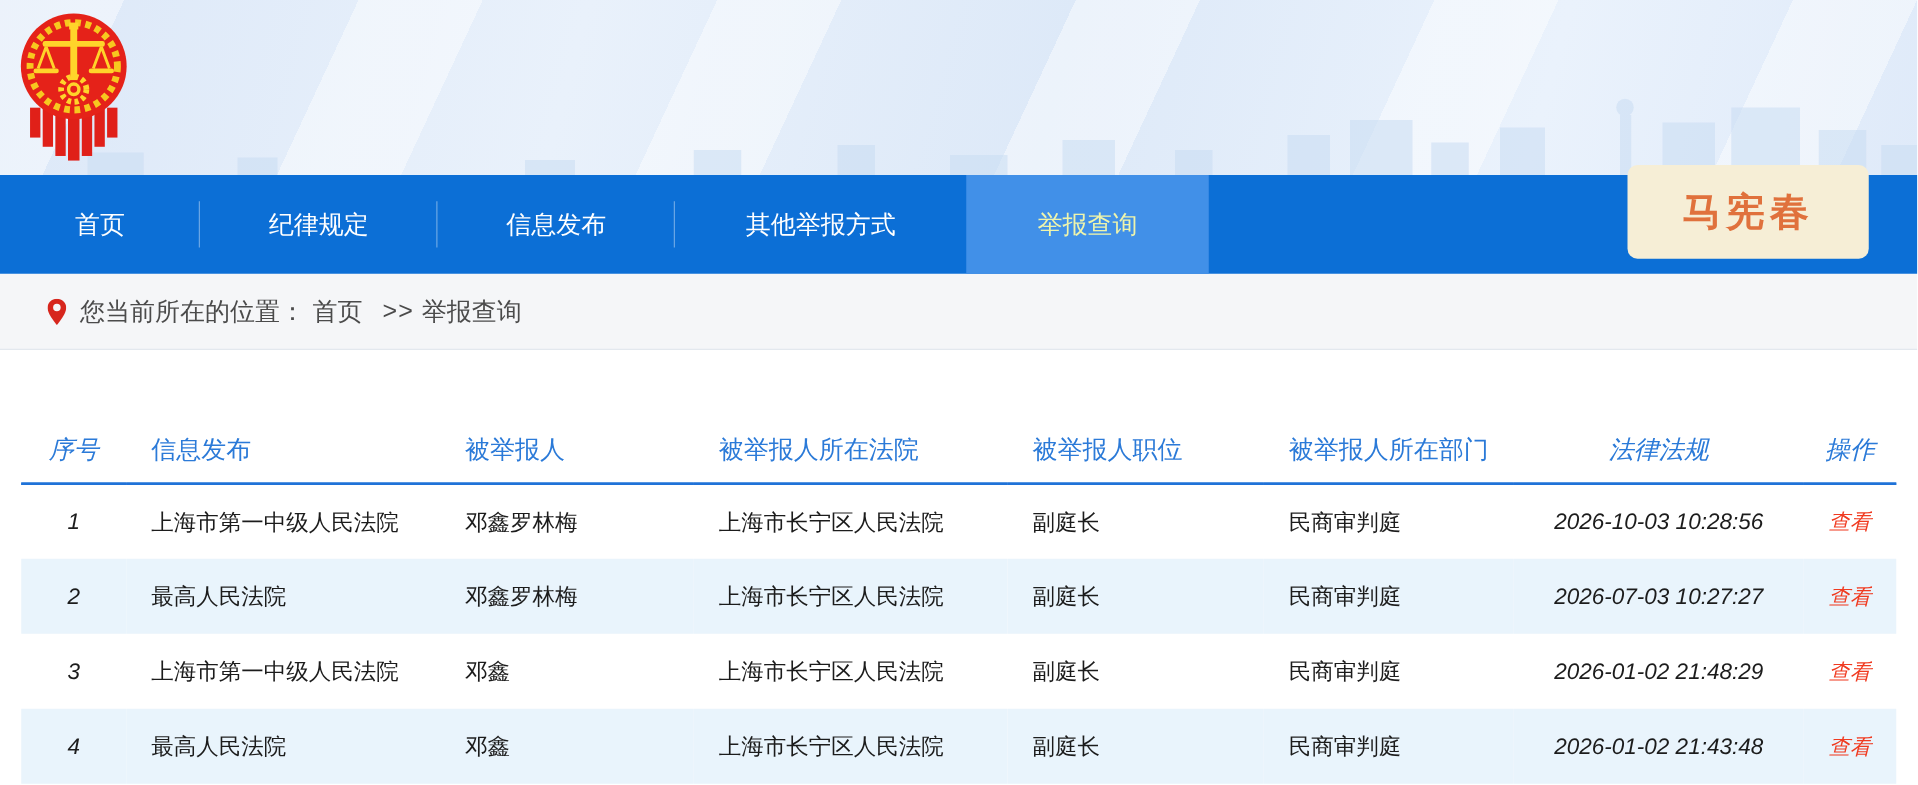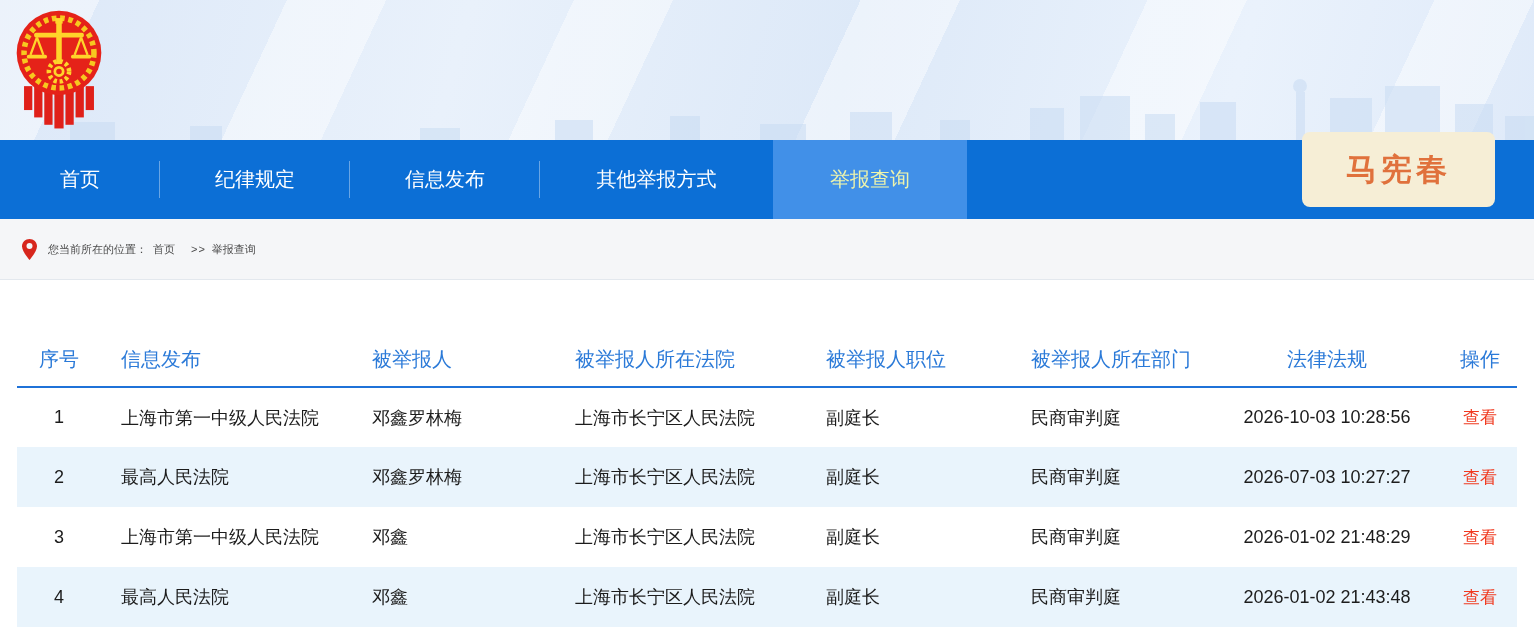--- a/index.html
+++ b/index.html
@@ -33,33 +33,33 @@
   .nav-item.w1{ width:160px; } .nav-item.w2{ width:190px; } .nav-item.w3{ width:233px; } .nav-item.w4{ width:194px; }
   .nav-item.has-divider::after{ content:""; position:absolute; right:0; top:21px; bottom:21px; width:1px;
              background:rgba(255,255,255,.38); }
   .nav-item.active{ background:#4190e8; color:#eef4ac; }
   .user-badge{ position:absolute; left:1302px; top:-8px; width:193px; height:75px; background:#f6eed6;
              border-radius:8px; display:flex; align-items:center; justify-content:center;
              font-size:31px; font-weight:bold; color:#e0713c; cursor:pointer; letter-spacing:4px; }
 
   
   .breadcrumb-bar{ height:61px; background:#f5f6f8; border-bottom:1px solid #e3e8ee;
-             display:flex; align-items:center; padding-left:22px; font-size:11px; color:#4b4b4b; }
+             display:flex; align-items:center; padding-left:38px; font-size:20px; color:#4b4b4b; }
   .pin-icon{ width:15px; height:21px; margin-right:11px; flex:0 0 auto; }
   .crumb{ margin-right:6px; }
   .crumb-link{ cursor:pointer; }
   .crumb-sep{ margin:0 6px 0 10px; letter-spacing:1px; }
 
   
   .report-table-wrap{ margin:53px 17px 0 17px; }
   table.report-table{ width:1500px; border-collapse:collapse; table-layout:fixed; }
   .report-table thead th{ height:54px; font-size:20px; font-weight:400; color:#2b7ad8;
              border-bottom:2px solid #1f72d8; vertical-align:middle; }
   .report-table th.left, .report-table td.left{ text-align:left; padding-left:20px; }
-  .report-table th.center, .report-table td.center{ text-align:center; }
+  .report-table th.center, .report-table td.center{ text-align:center;font-style:italic; }
   .report-table tbody td{ height:60px; font-size:18px; color:#1c1c1c; vertical-align:middle; }
   .report-table tbody tr:nth-child(even){ background:#e9f4fc; }
   td.cell-no{ font-size:20px; color:#8cc2ef; }
   td.cell-time{ font-size:19px; color:#111; }
   .view-link{ color:#f03a20; cursor:pointer; font-size:17px; }
 </style>
 </head>
 <body>
 
 <div class="page">

